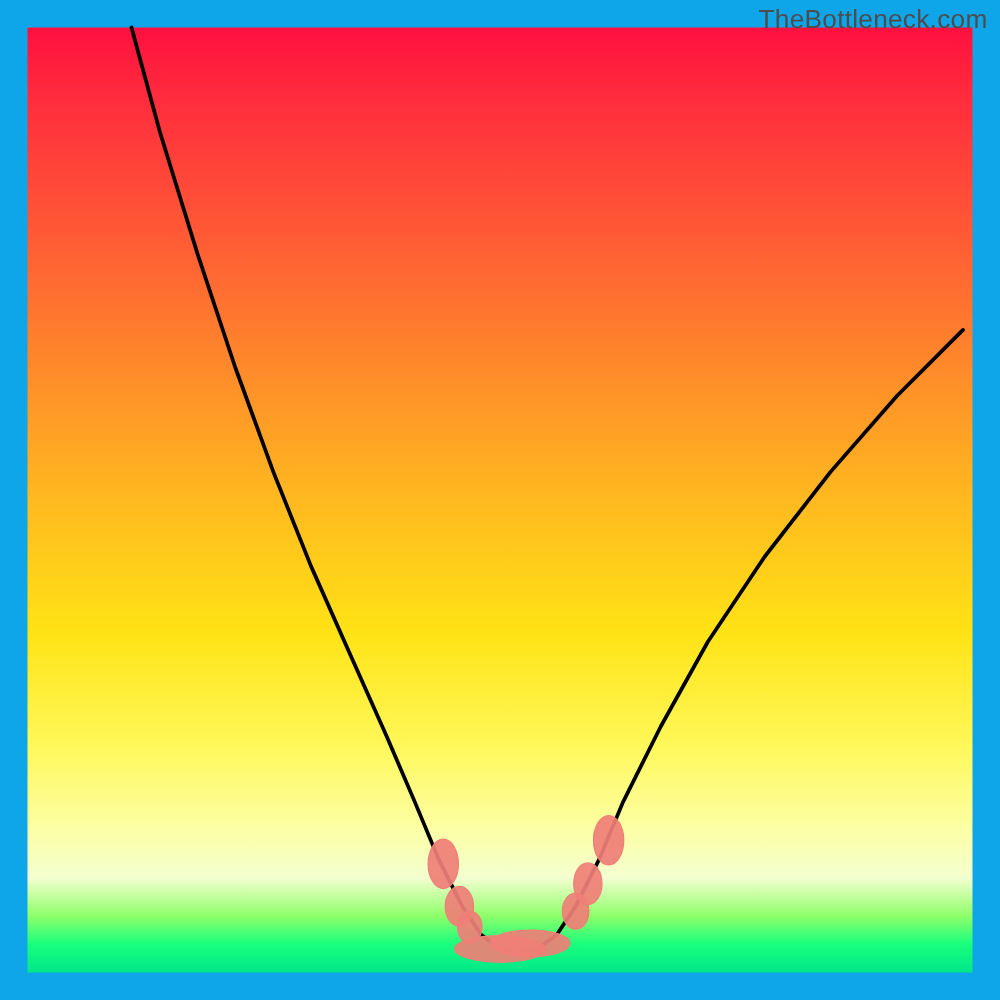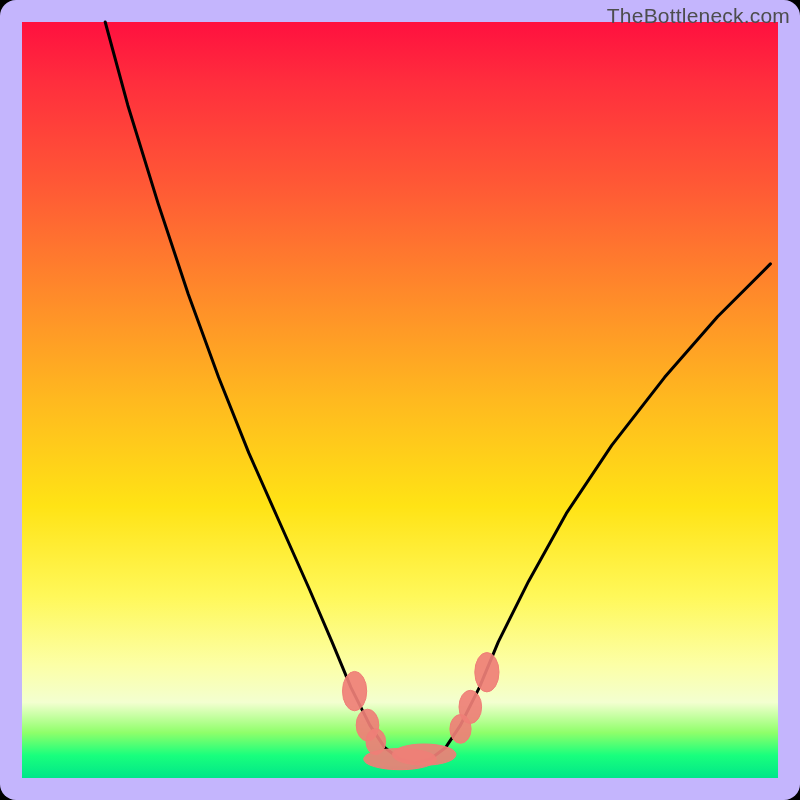--- a/index.html
+++ b/index.html
@@ -8,22 +8,21 @@
     width: 800px;
     height: 800px;
     background: #000;
     overflow: hidden;
     font-family: Arial, Helvetica, sans-serif;
   }
   .frame {
     position: relative;
     width: 800px;
     height: 800px;
-    background: #c4b5fd;
-    border-radius: 16px;
+    background: #0ea5e9;
   }
   .plot {
     position: absolute;
     left: 22px;
     top: 22px;
     width: 756px;
     height: 756px;
     
     background: linear-gradient(
       to bottom,

